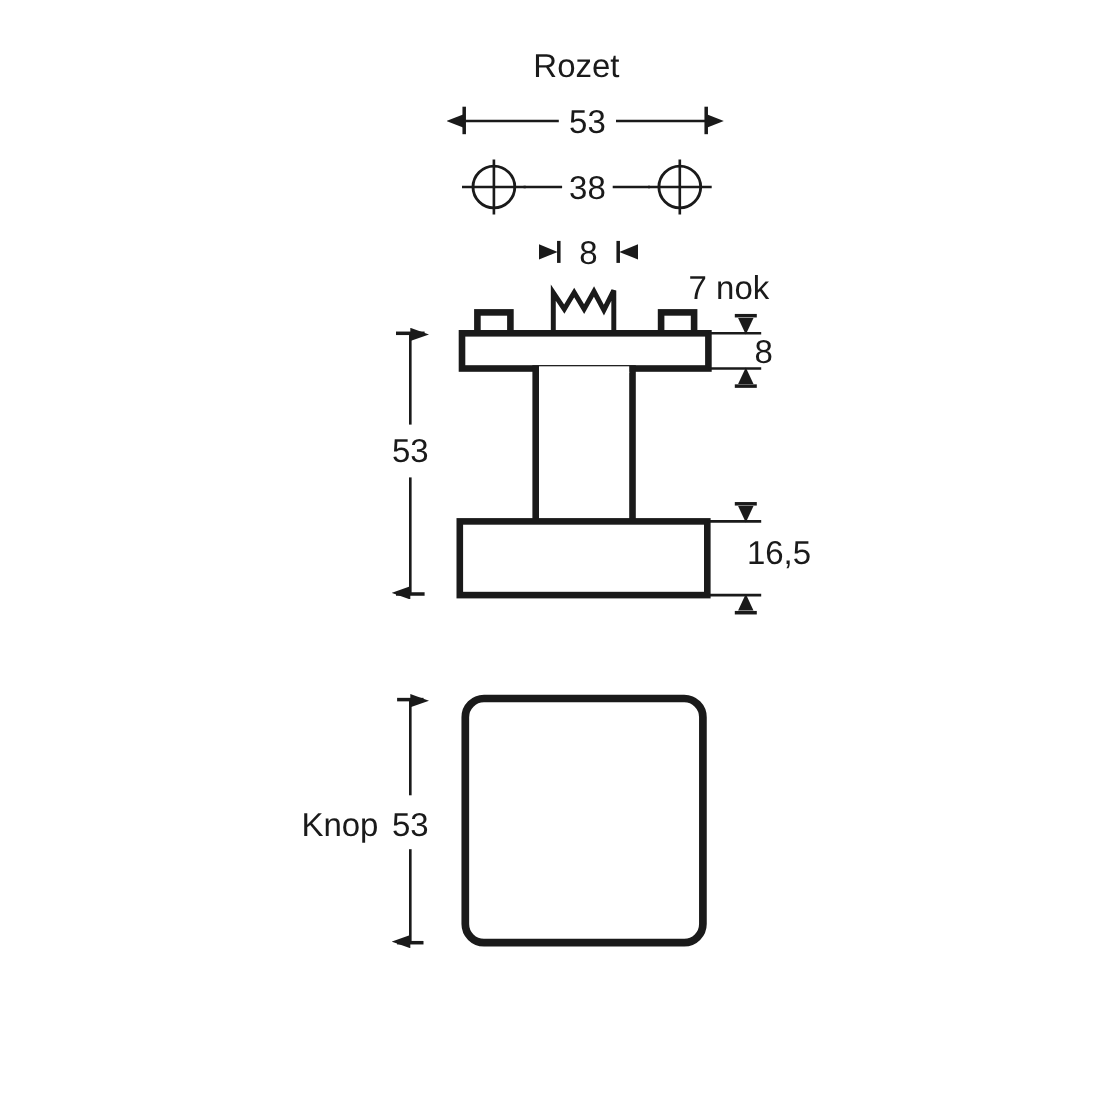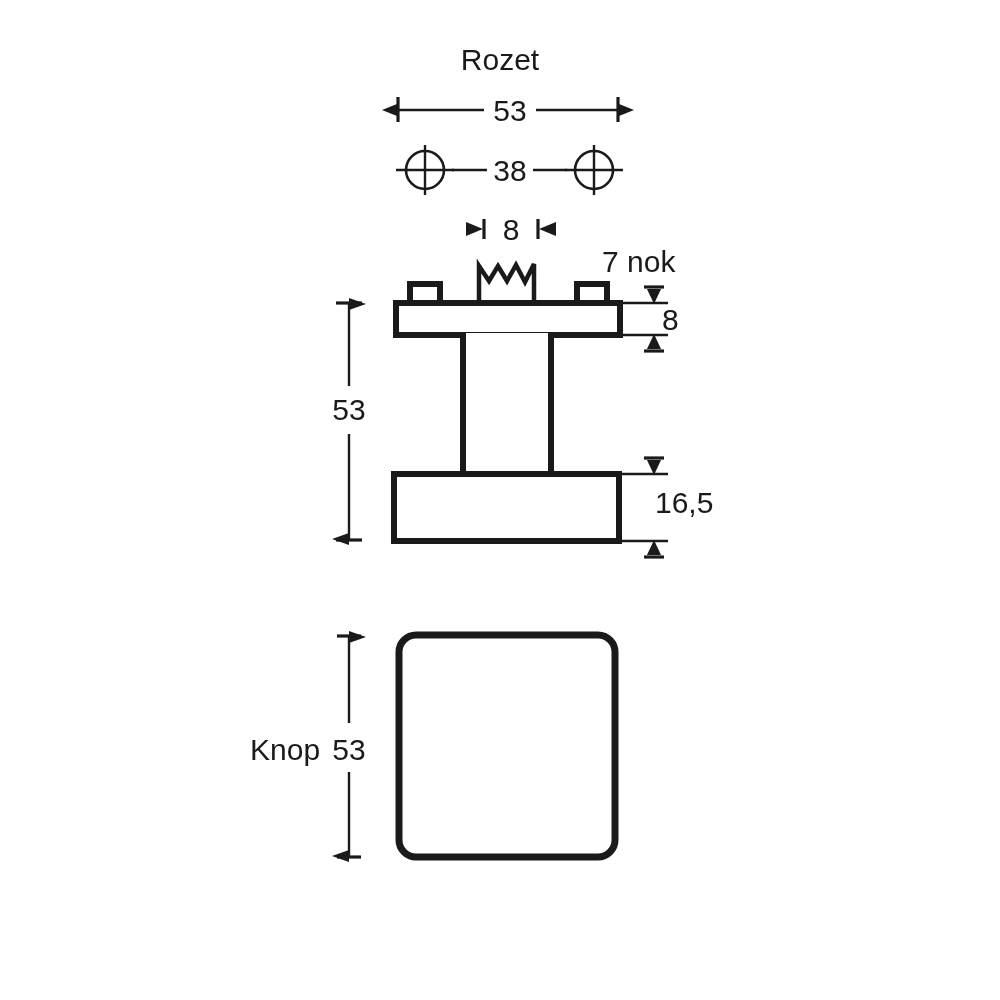--- a/index.html
+++ b/index.html
@@ -11,20 +11,21 @@
     width: 1000px;
     height: 1000px;
     font-family: "Liberation Sans", sans-serif;
     color: #1a1a1a;
     overflow: hidden;
   }
   #drawing-root {
     position: relative;
     width: 816px;
     height: 1000px;
+    padding-left: 24px;
   }
   svg#technical-drawing {
     display: block;
     width: 1000px;
     height: 1000px;
   }
   .dim-text {
     font-family: "Liberation Sans", sans-serif;
     font-size: 30px;
     fill: #1a1a1a;

